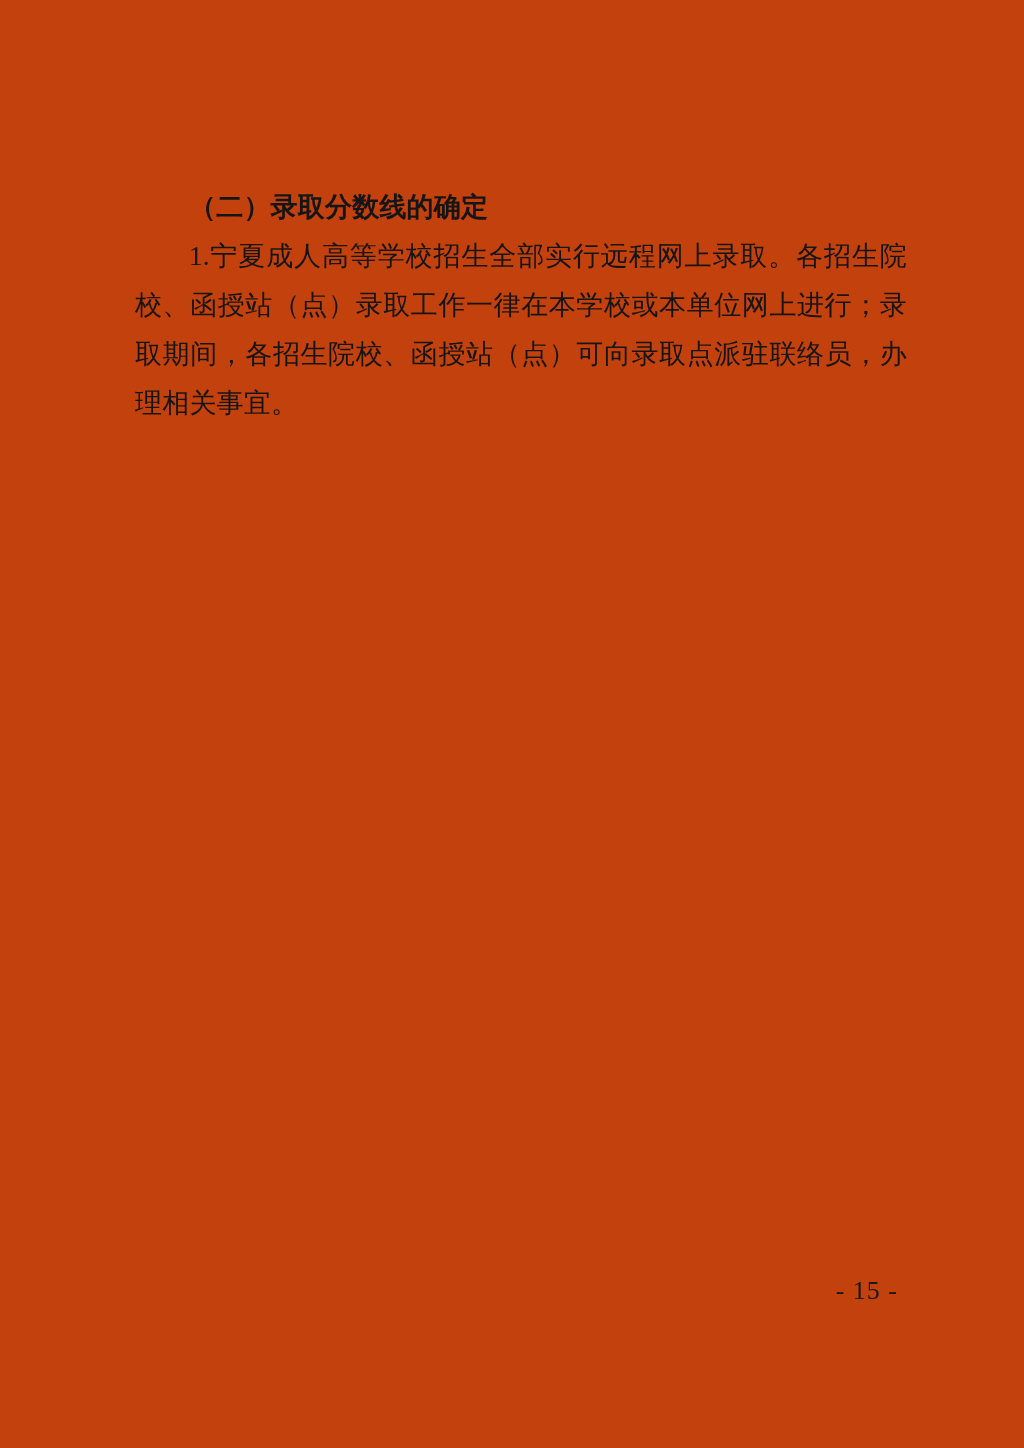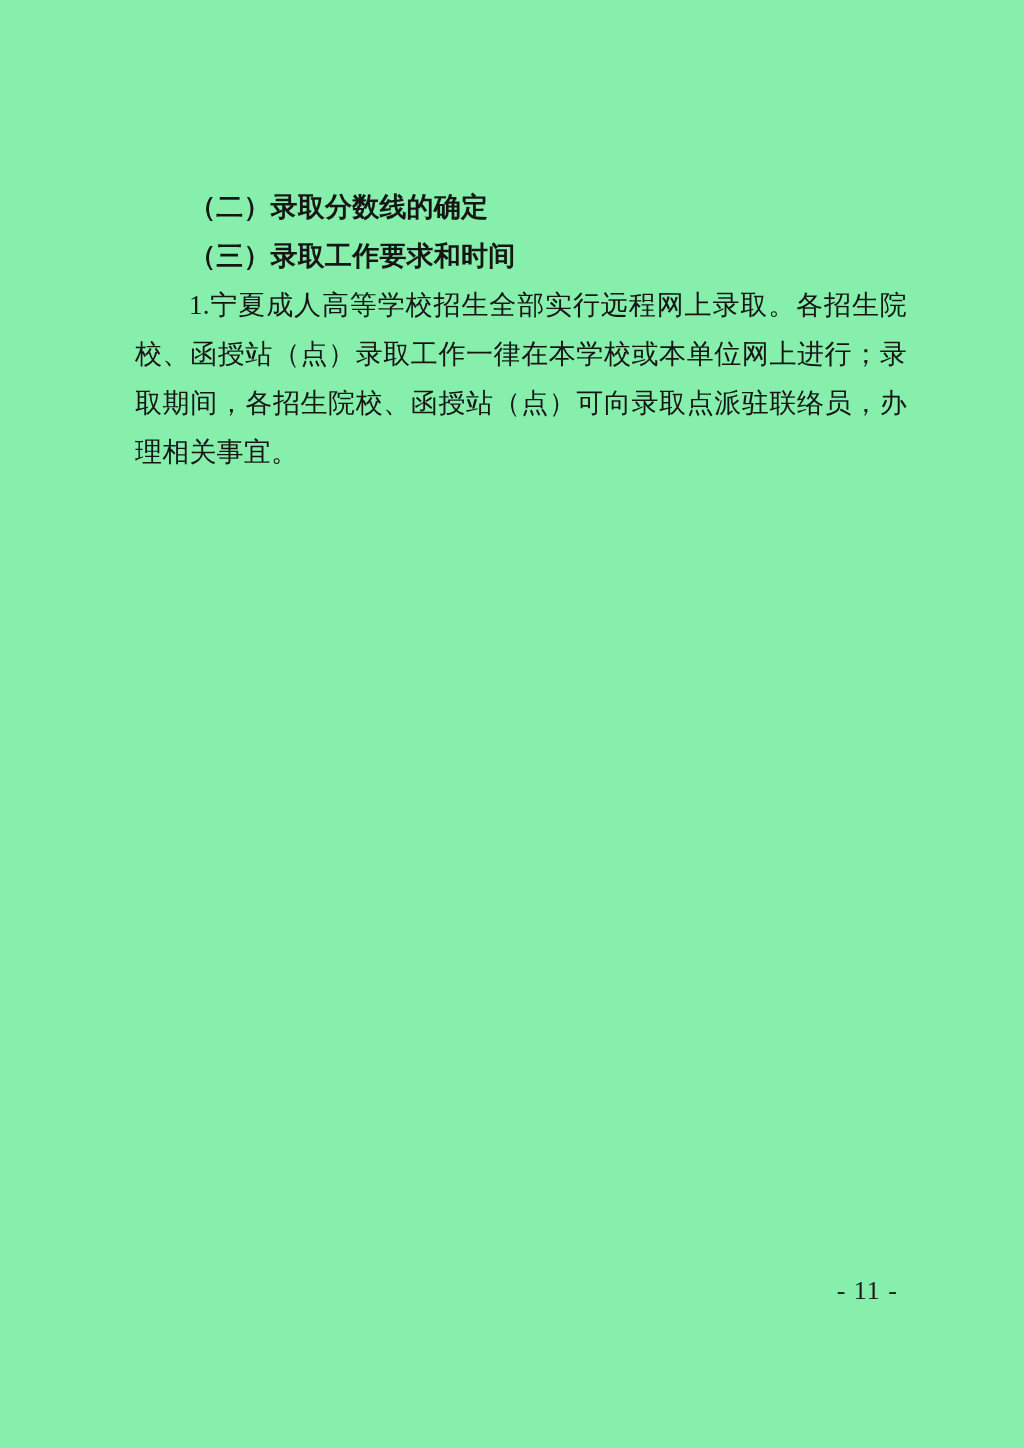--- a/index.html
+++ b/index.html
@@ -9,21 +9,21 @@
   body {
     width: 1024px;
     height: 1448px;
     background: #f4f4f4;
     font-family: "Liberation Serif", serif;
   }
   .page {
     position: relative;
     width: 1024px;
     height: 1448px;
-    background: #86efac;
+    background: #c2410c;
     color: #151515;
     overflow: hidden;
   }
   .content {
     position: absolute;
     left: 135px;
     top: 183px;
     width: 772px;
     font-size: 27px;
     line-height: 49px;
@@ -46,17 +46,16 @@
     letter-spacing: 1px;
     color: #1a1a1a;
   }
 </style>
 </head>
 <body>
 
 <div class="page">
   <div class="content">
     <p class="heading">（二）录取分数线的确定</p>
-    <p class="heading">（三）录取工作要求和时间</p>
     <p class="paragraph">1.宁夏成人高等学校招生全部实行远程网上录取。各招生院校、函授站（点）录取工作一律在本学校或本单位网上进行；录取期间，各招生院校、函授站（点）可向录取点派驻联络员，办理相关事宜。</p>
   </div>
-  <div class="page-number">- 11 -</div>
+  <div class="page-number">- 15 -</div>
 </div>
 
 </body></html>

